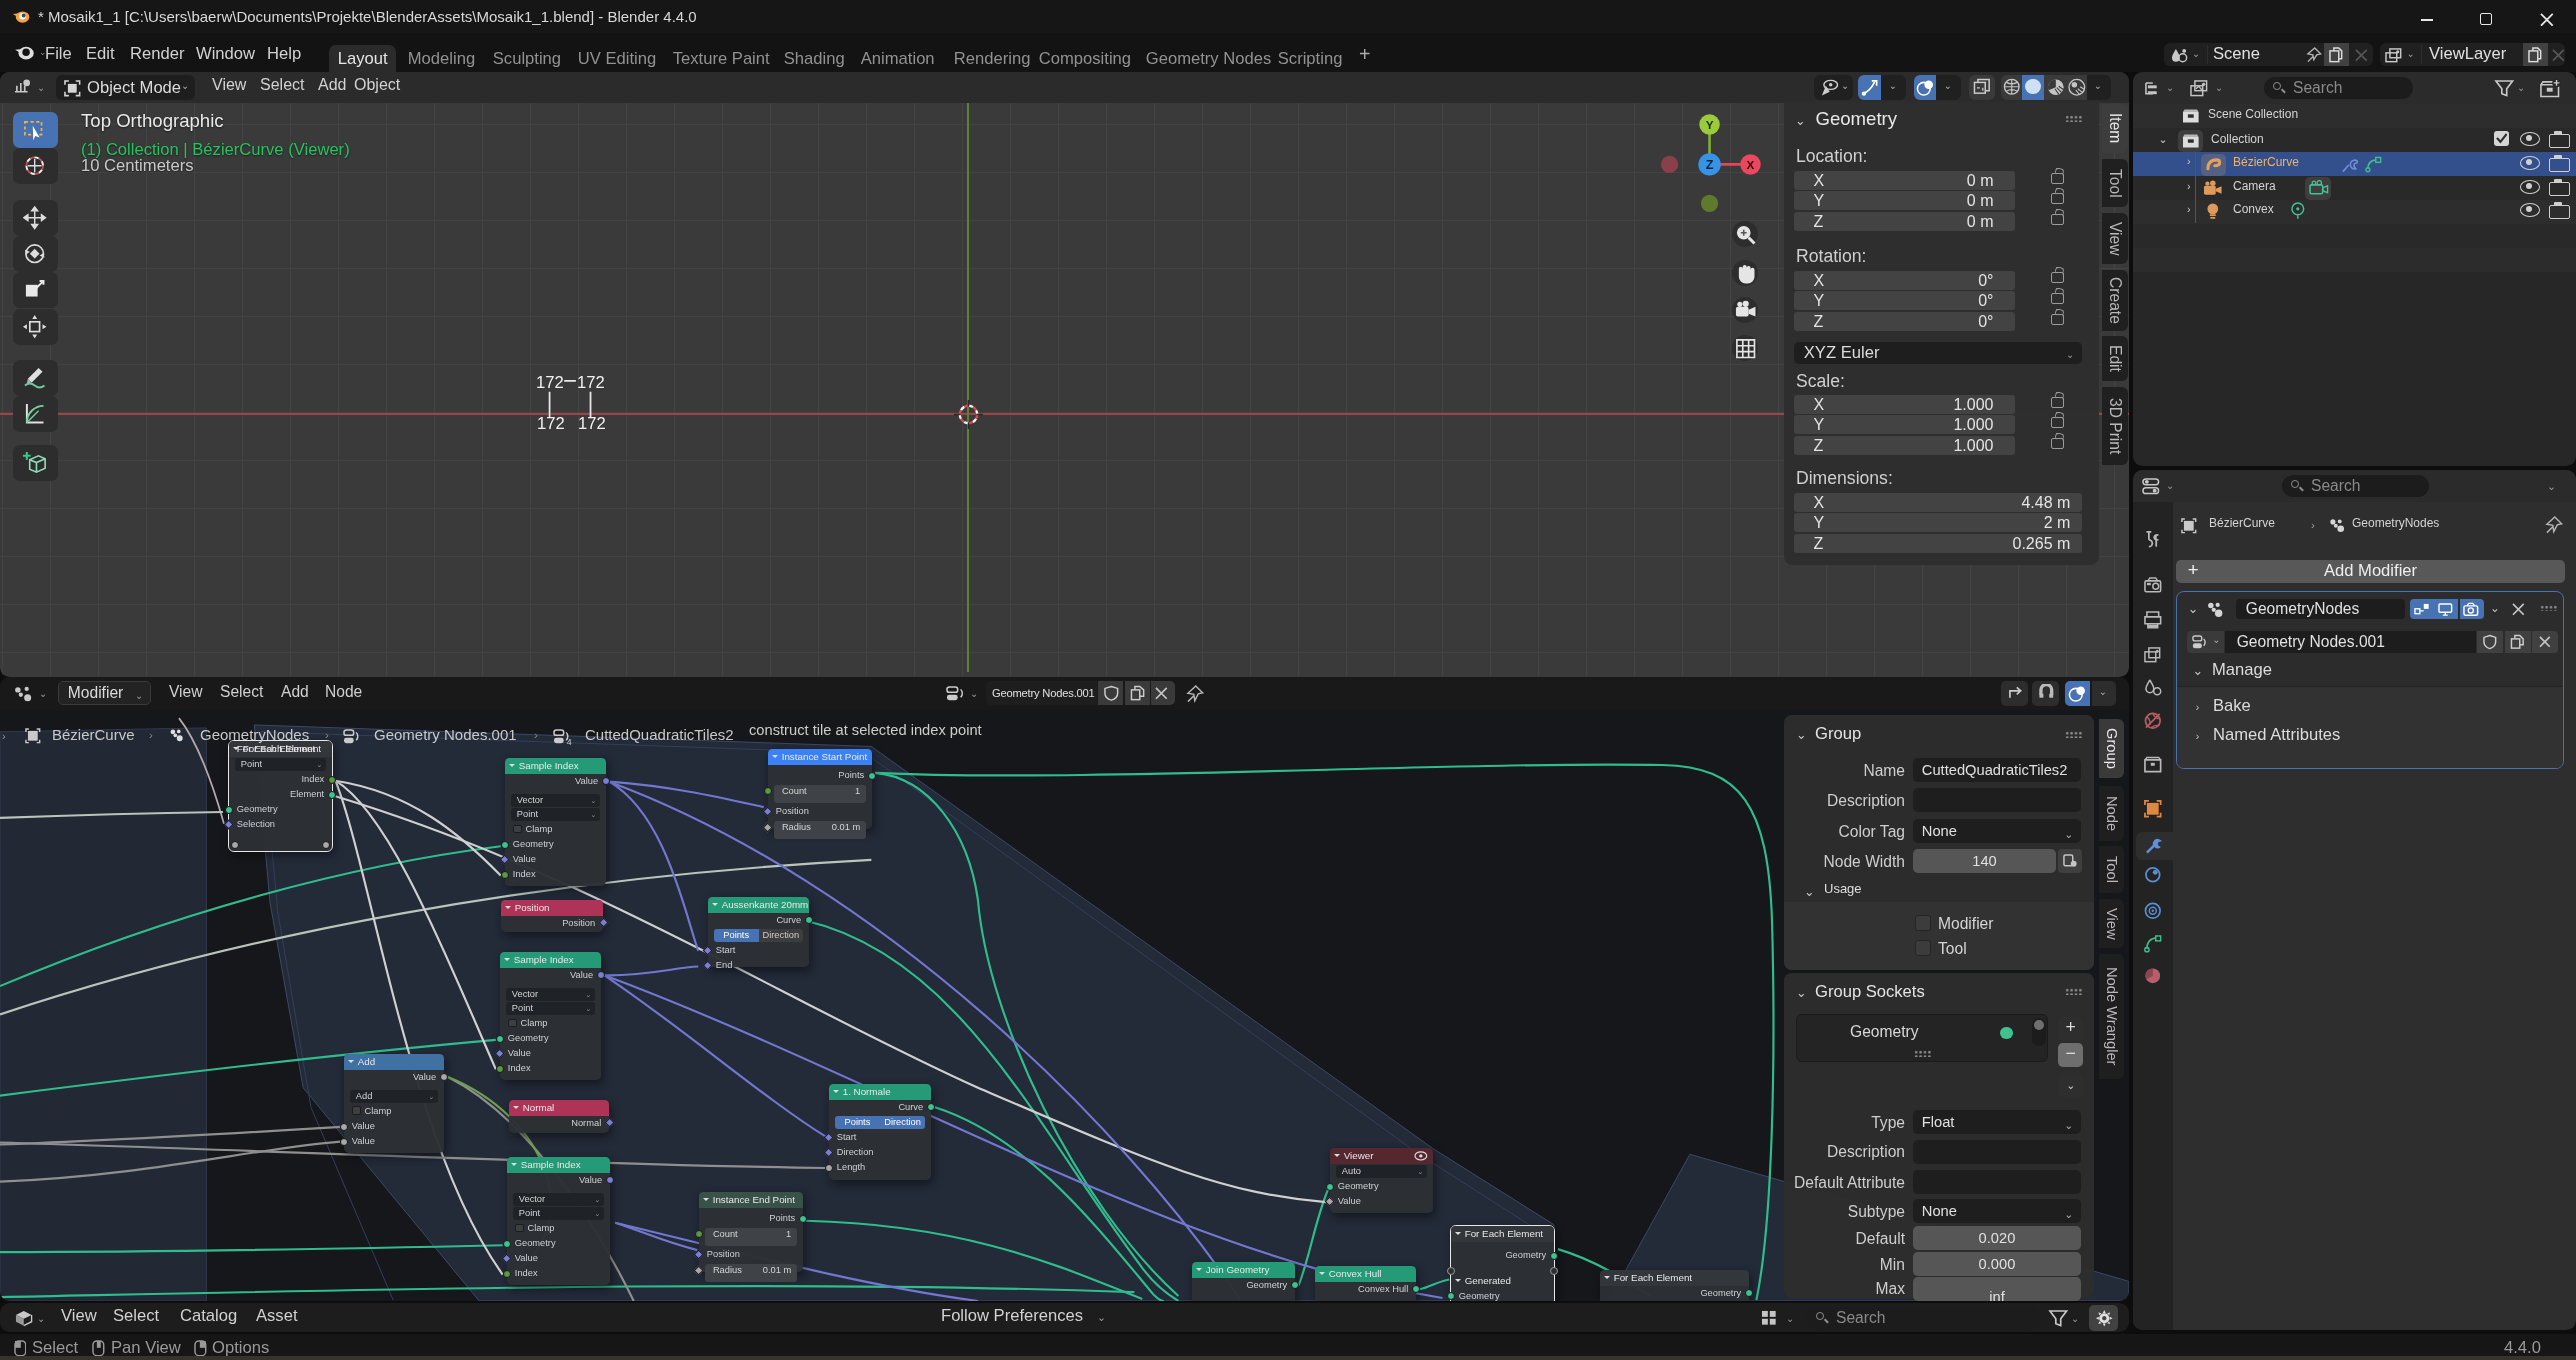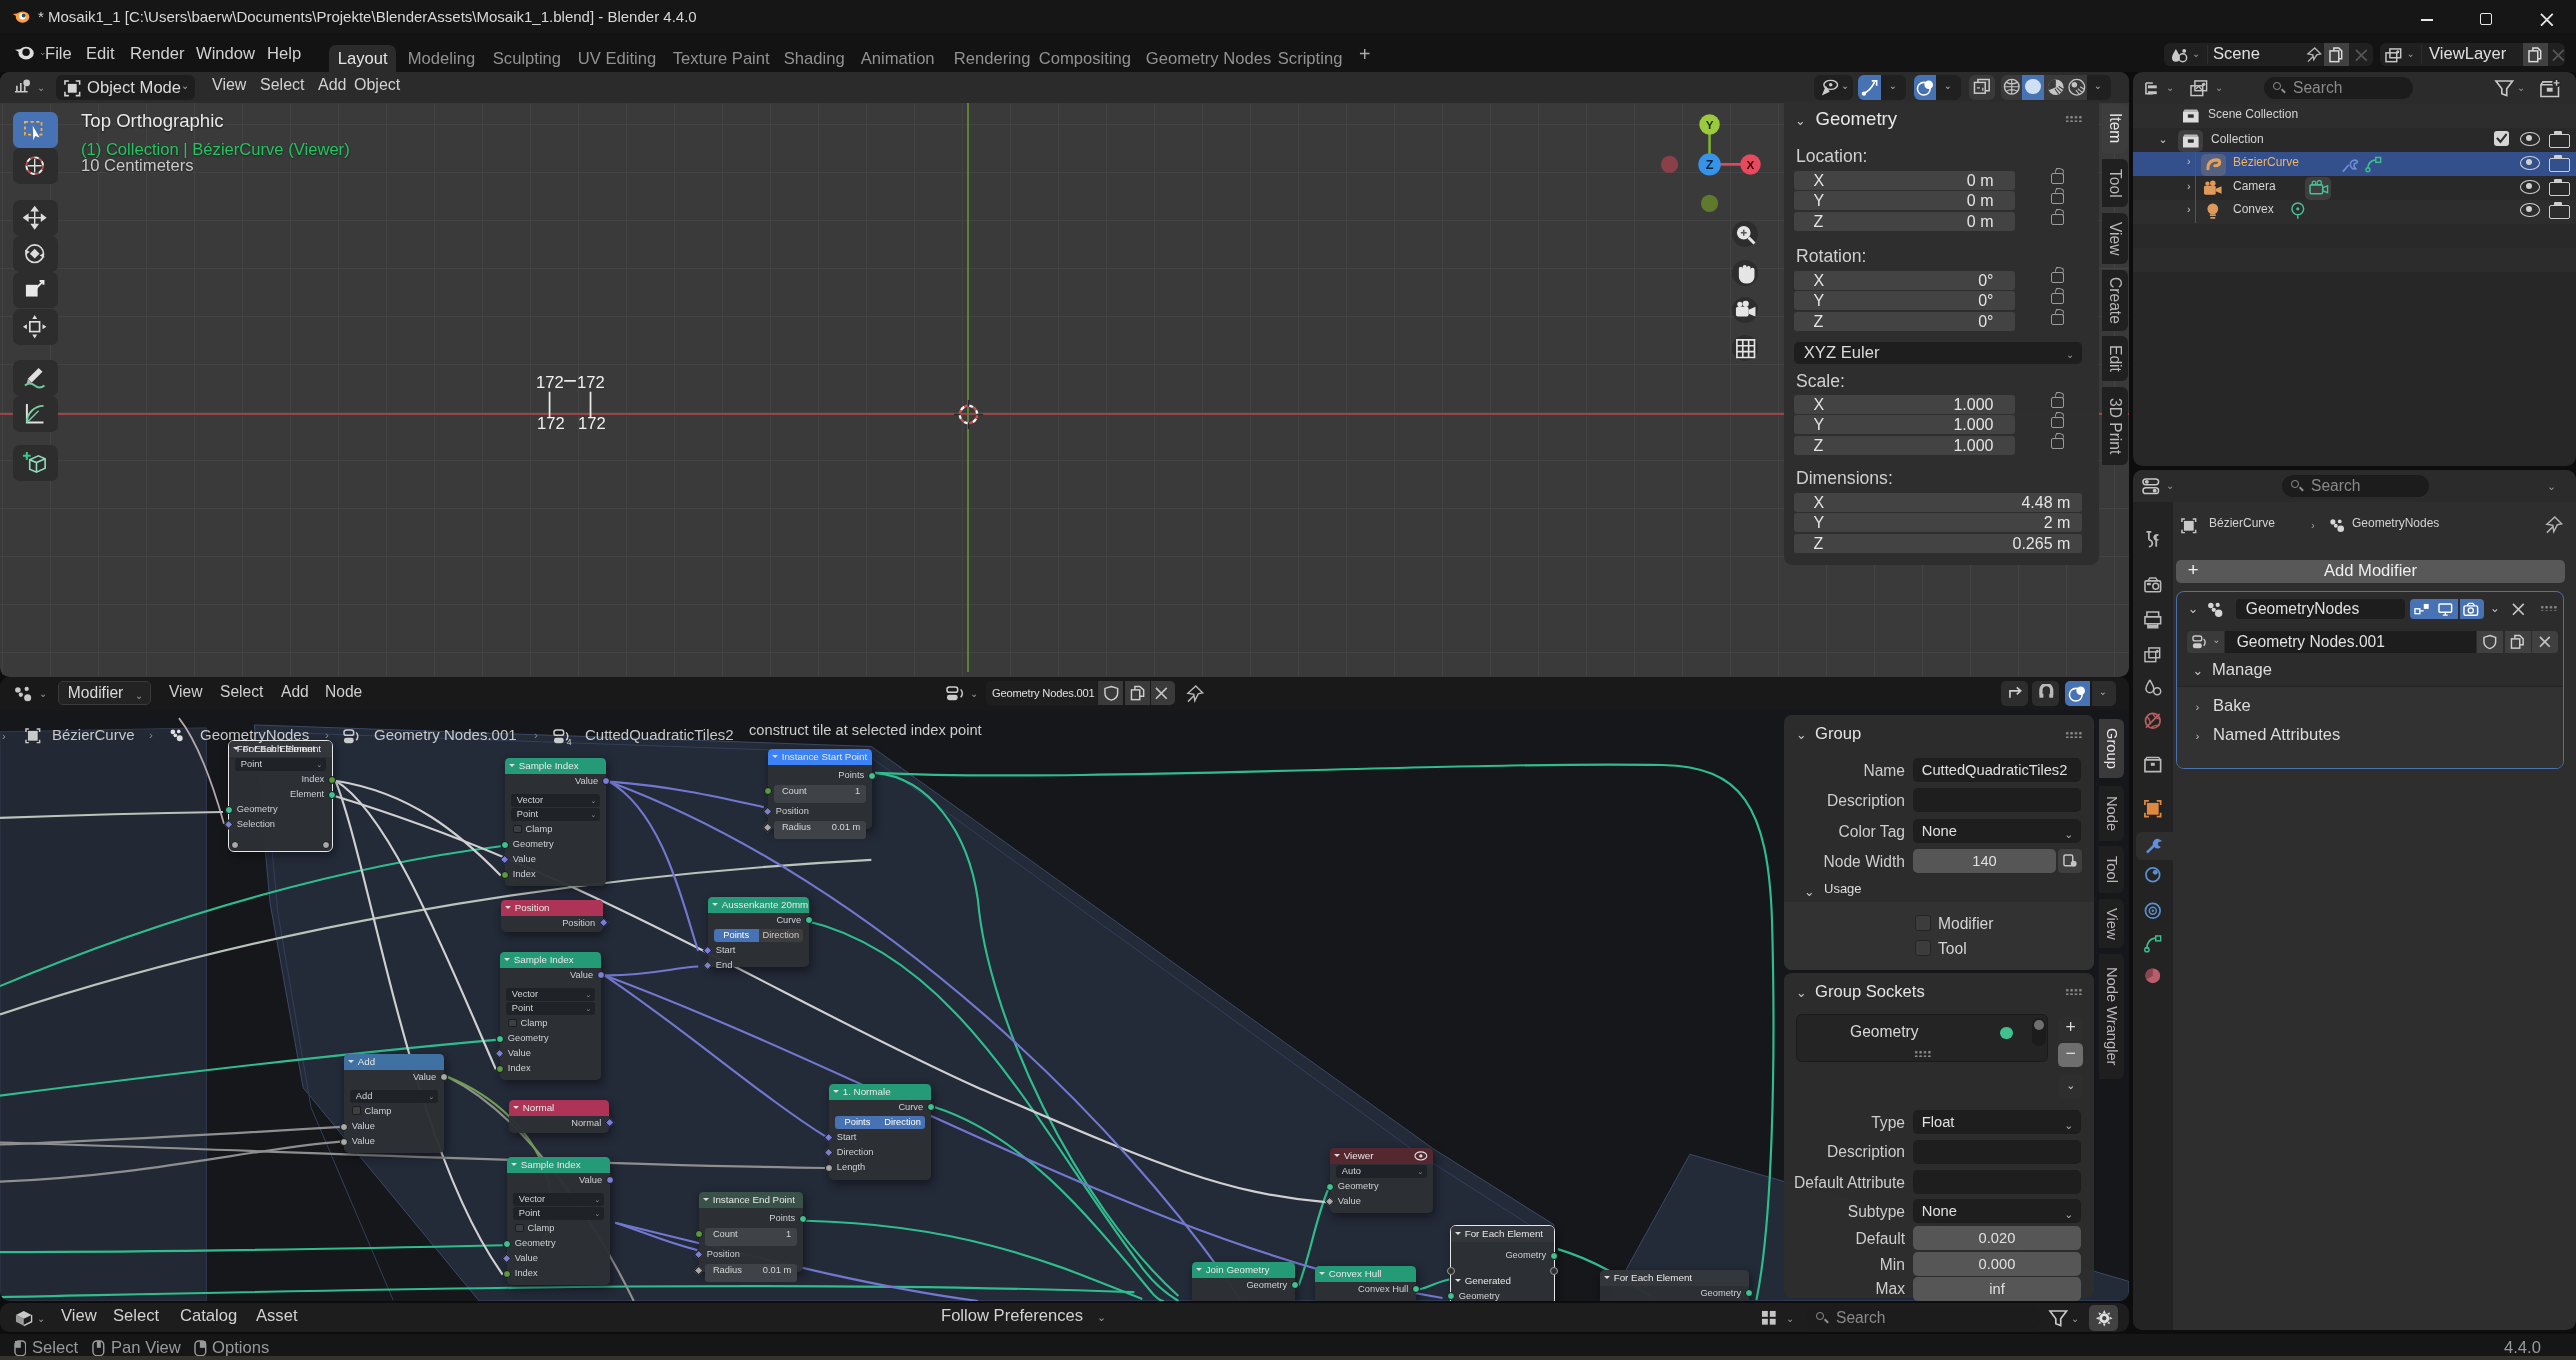--- a/index.html
+++ b/index.html
@@ -983,21 +983,21 @@
     <div class="gl" style="left:1807px;top:553px;width:98px">Default</div>
     <div class="gf sl" style="top:549px">
         <span style="margin:0 auto">0.020</span>
       </div>
     <div class="gl" style="left:1807px;top:579px;width:98px">Min</div>
     <div class="gf sl" style="top:575px">
         <span style="margin:0 auto">0.000</span>
       </div>
     <div class="gl" style="left:1807px;top:603px;width:98px">Max</div>
     <div class="gf sl" style="top:600px">
-        <span style="margin:0 auto">inf</span>
+        <span style="margin:8px auto">inf</span>
       </div>
   </div>
   <div class="ntab on" style="top:42px;height:59px">
       <span>Group</span>
     </div>
   <div class="ntab" style="top:109px;height:55px">
       <span>Node</span>
     </div>
   <div class="ntab" style="top:169px;height:47px">
       <span>Tool</span>

